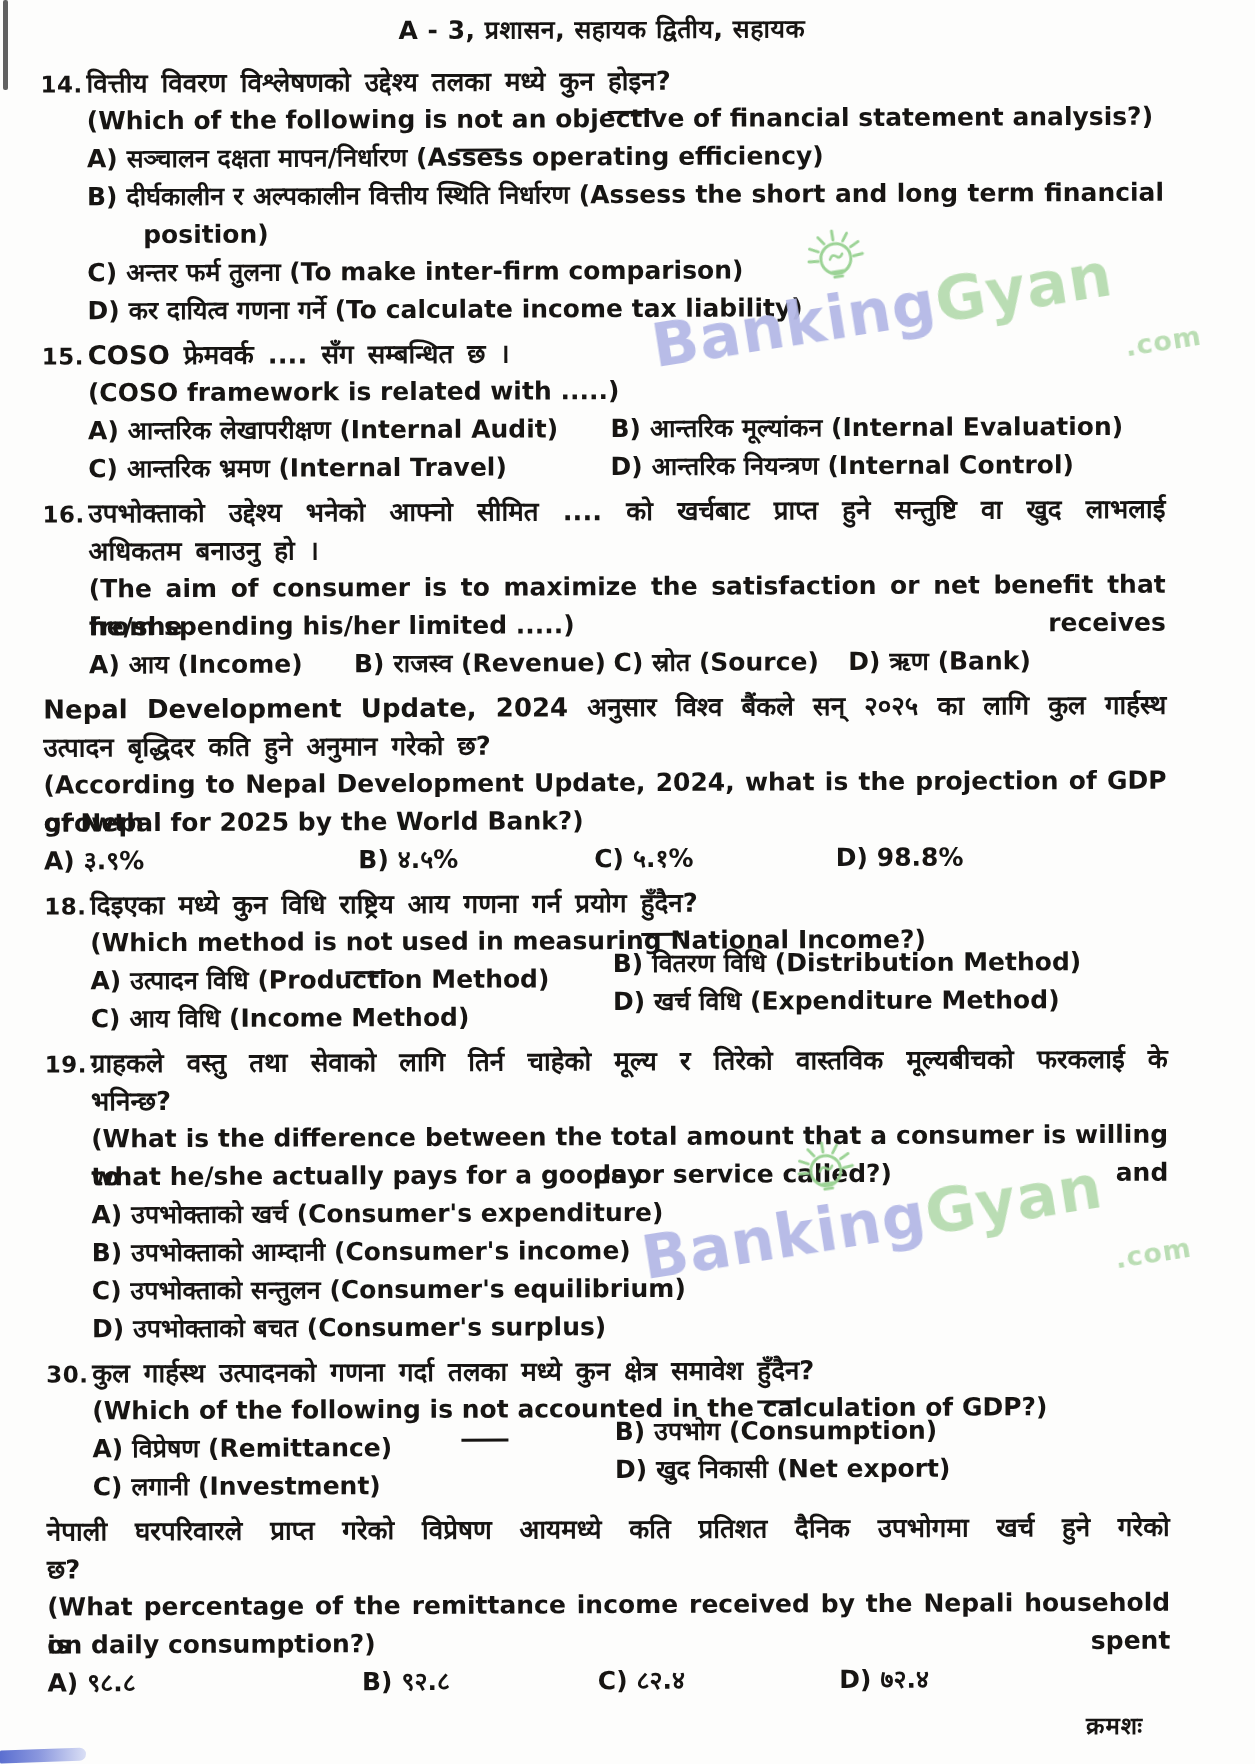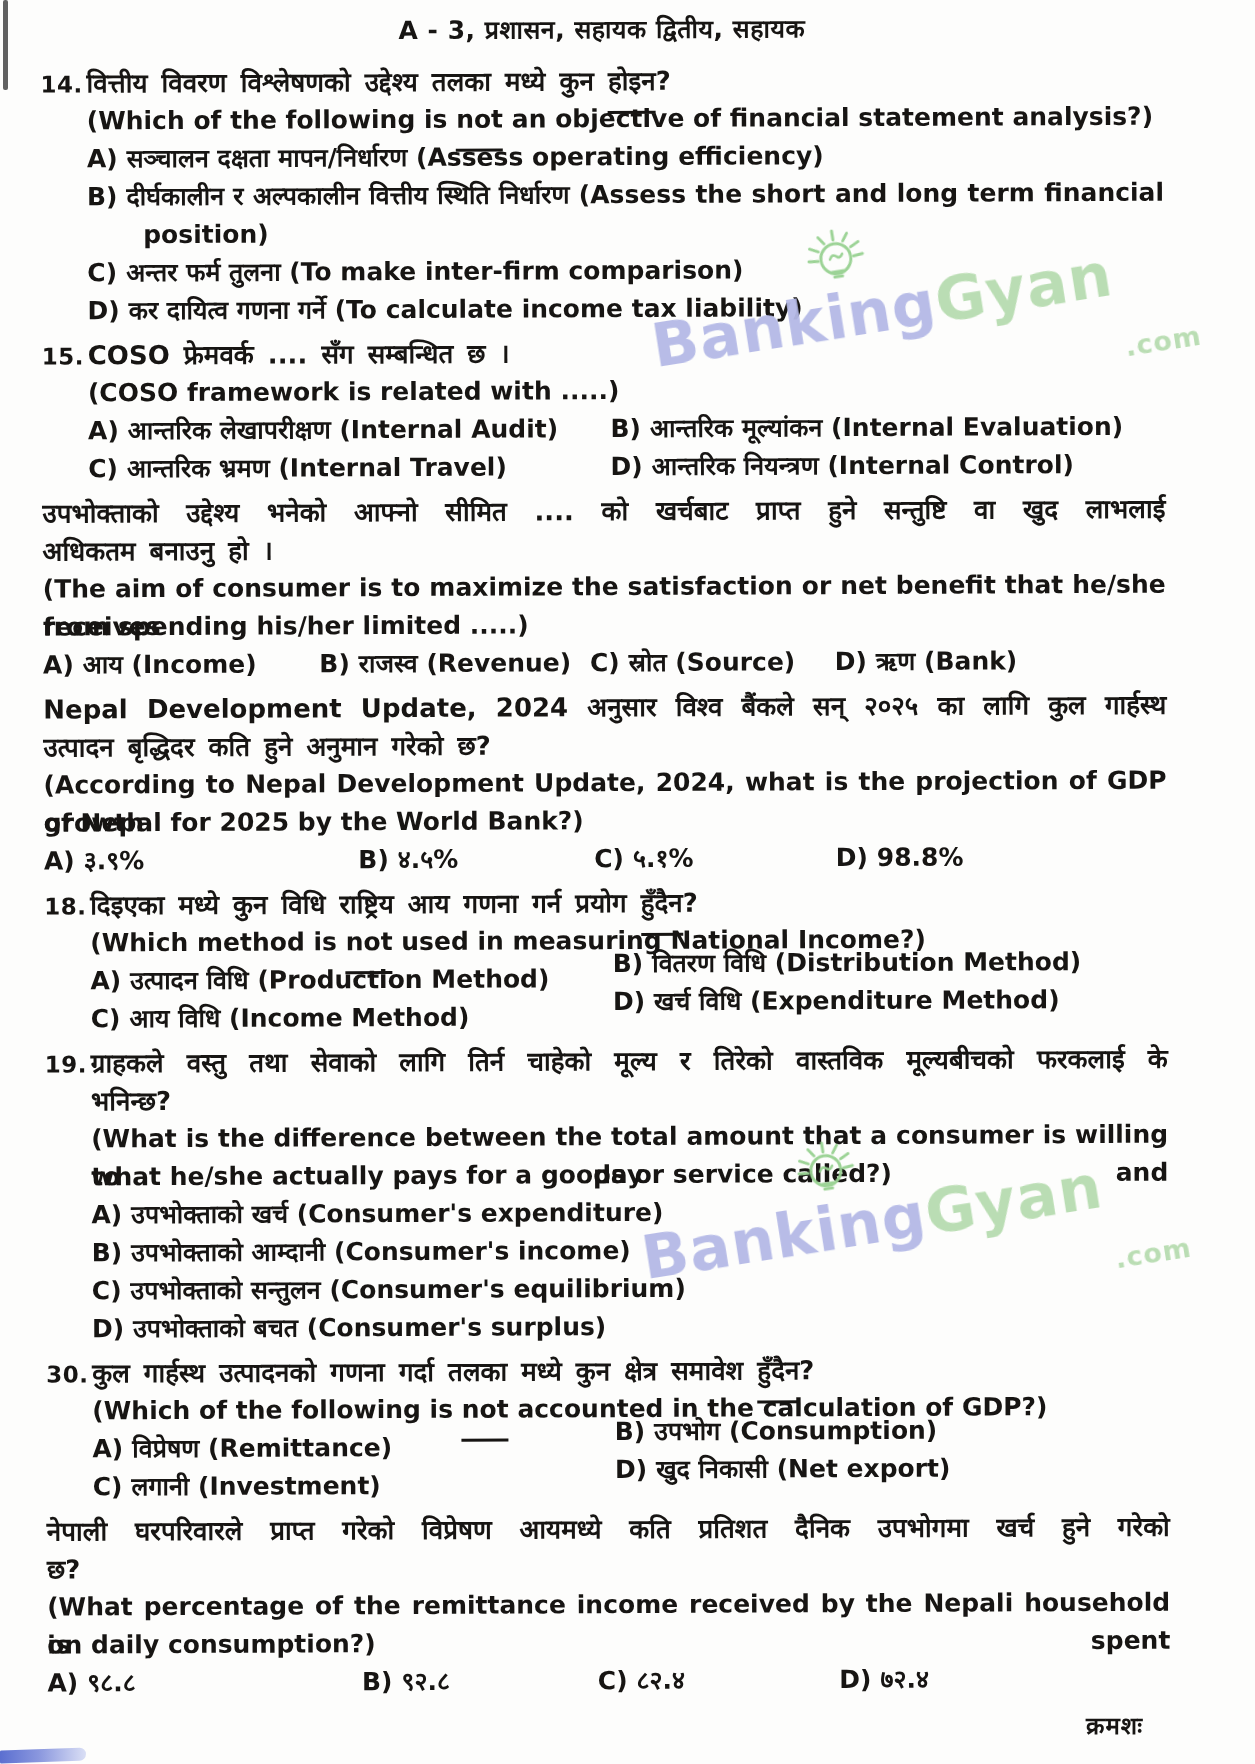--- a/index.html
+++ b/index.html
@@ -124,20 +124,21 @@
             <span class="cell left"><span class="lbl">A)</span><span>आन्तरिक लेखापरीक्षण (Internal Audit)</span></span>
             <span class="cell right"><span class="lbl">B)</span><span>आन्तरिक मूल्यांकन (Internal Evaluation)</span></span>
           </div>
           <div class="line row2">
             <span class="cell left"><span class="lbl">C)</span><span>आन्तरिक भ्रमण (Internal Travel)</span></span>
             <span class="cell right"><span class="lbl">D)</span><span>आन्तरिक नियन्त्रण (Internal Control)</span></span>
           </div>
         </div>
       </div>
       <div class="q">
+        <span class="qnum">16.</span>
         <div class="qbody">
           <div class="line np j"><span>उपभोक्ताको उद्देश्य भनेको आफ्नो सीमित .... को खर्चबाट प्राप्त हुने सन्तुष्टि वा खुद लाभलाई</span></div>
           <div class="line np"><span>अधिकतम बनाउनु हो ।</span></div>
           <div class="line en j"><span>(The aim of consumer is to maximize the satisfaction or net benefit that he/she receives</span></div>
           <div class="line en"><span>from spending his/her limited .....)</span></div>
           <div class="line row4">
             <span class="cell c"><span class="lbl">A)</span><span>आय (Income)</span></span>
             <span class="cell c"><span class="lbl">B)</span><span>राजस्व (Revenue)</span></span>
             <span class="cell c"><span class="lbl">C)</span><span>स्रोत (Source)</span></span>
             <span class="cell c"><span class="lbl">D)</span><span>ऋण (Bank)</span></span>

